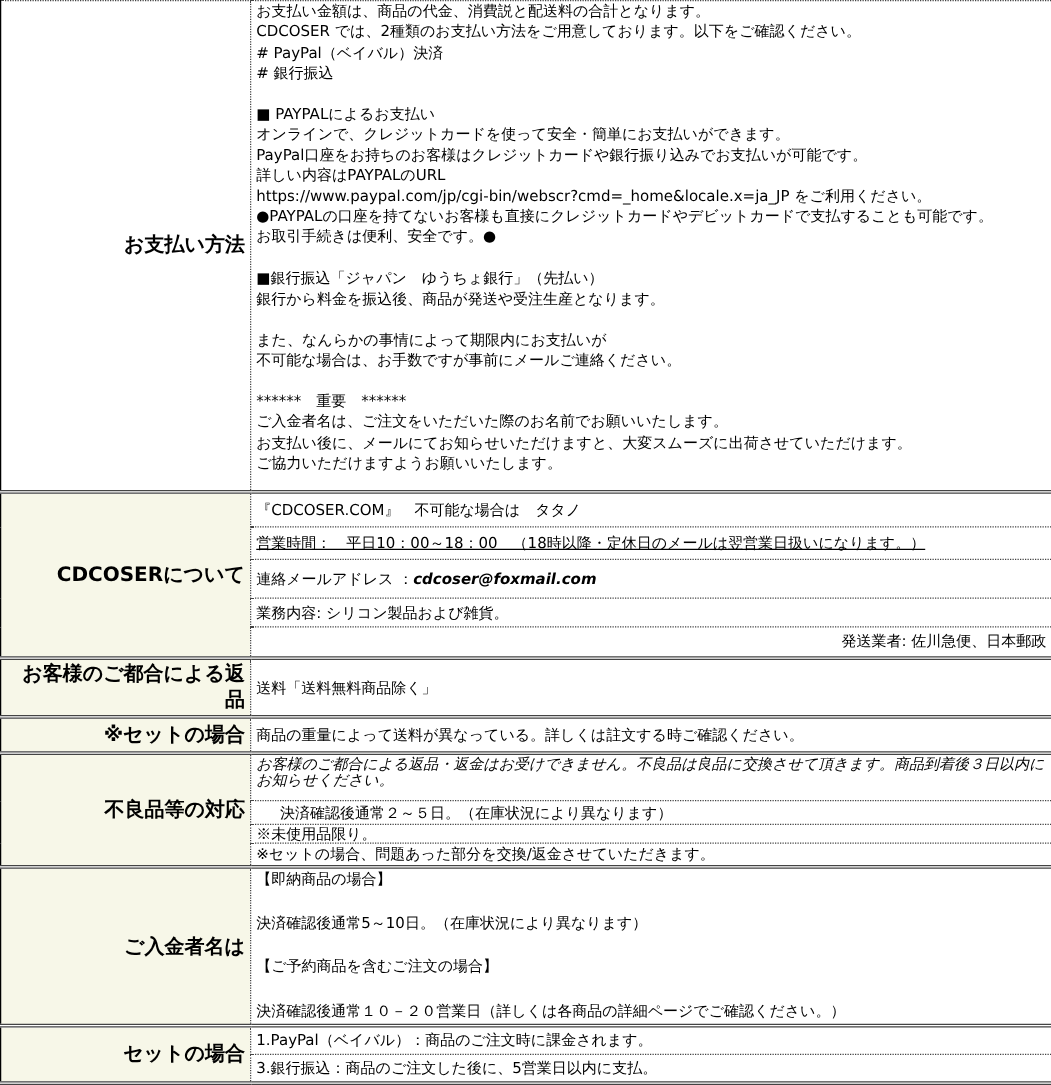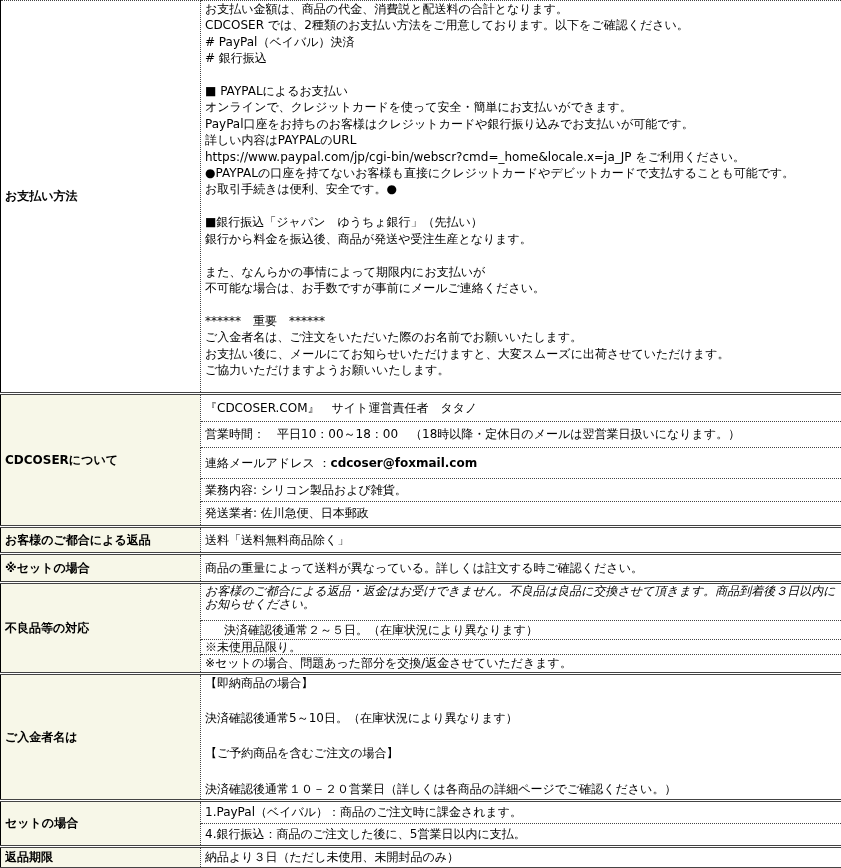--- a/index.html
+++ b/index.html
@@ -29,49 +29,49 @@
   th, td {
     border: 1px dotted #444;
     padding: 1px 4px;
     vertical-align: middle;
     word-break: break-all;
     overflow: hidden;
   }
   th {
     background: #f7f7e8;
     font-weight: bold;
-    font-size: 12px;
-    text-align: left;
+    font-size: 16px;
+    text-align: right;
   }
   th.plain { background: #ffffff; }
   
   .sb { border-bottom: 3px double #444 !important; }
   td.multiline {
     white-space: pre-line;
     vertical-align: top;
     line-height: 16.4px;
     padding-top: 0;
   }
   td.pm-body   { height: 390px; }
   td.delivery  { height: 121px; line-height: 17.6px; }
   tr.r-about-1 td { height: 24px; }
-  tr.r-about-2 td { height: 23px; }
+  tr.r-about-2 td { height: 23px; text-decoration: underline; }
   tr.r-about-3 td { height: 28px; }
   tr.r-about-4 td { height: 20px; }
-  tr.r-about-5 td { height: 21px; }
+  tr.r-about-5 td { height: 21px; text-align: right; }
   tr.r-extra   td { height: 22px; }
   tr.r-ship    td { height: 24px; margin-left: 40px; }
   tr.r-defect-1 td { height: 34px; line-height: 13px; vertical-align: top; font-style: italic; }
   tr.r-defect-2 td { height: 16px; line-height: 14px; padding-left: 23px; }
   tr.r-defect-3 td { height: 12px; line-height: 12px; font-family: Liberation Serif, serif; }
   tr.r-defect-4 td { height: 15px; line-height: 13px; }
   tr.r-pay-1   td { height: 19px; line-height: 15px; }
   tr.r-pay-2   td { height: 19px; line-height: 15px; }
   tr.r-retdl   td { height: 17px; line-height: 15px; }
-  b.email { font-weight: bold; }
+  b.email { font-weight: bold; font-style: italic; }
 </style>
 </head>
 <body>
 
 <div class="page">
   <table class="info-table">
     <colgroup>
         <col class="c-head">
         <col class="c-body">
       </colgroup>
@@ -99,21 +99,21 @@
 不可能な場合は、お手数ですが事前にメールご連絡ください。
 
 ******　重要　******
 ご入金者名は、ご注文をいただいた際のお名前でお願いいたします。
 お支払い後に、メールにてお知らせいただけますと、大変スムーズに出荷させていただけます。
 ご協力いただけますようお願いいたします。</td>
       </tr>
 
       <tr class="r-about-1">
         <th rowspan="5" class="sb">CDCOSERについて</th>
-        <td>『CDCOSER.COM』　サイト運営責任者　タタノ</td>
+        <td>『CDCOSER.COM』　不可能な場合は　タタノ</td>
       </tr>
       <tr class="r-about-2">
         <td>営業時間：　平日10：00～18：00　（18時以降・定休日のメールは翌営業日扱いになります。）</td>
       </tr>
       <tr class="r-about-3">
         <td><span>連絡メールアドレス ：</span><b class="email">cdcoser@foxmail.com</b></td>
       </tr>
       <tr class="r-about-4">
         <td>業務内容: シリコン製品および雑貨。</td>
       </tr>
@@ -154,21 +154,21 @@
 【ご予約商品を含むご注文の場合】
 
 決済確認後通常１０－２０営業日（詳しくは各商品の詳細ページでご確認ください。）</td>
       </tr>
 
       <tr class="r-pay-1">
         <th rowspan="2" class="sb">セットの場合</th>
         <td>1.PayPal（ベイバル）：商品のご注文時に課金されます。</td>
       </tr>
       <tr class="r-pay-2">
-        <td class="sb">4.銀行振込：商品のご注文した後に、5営業日以内に支払。</td>
+        <td class="sb">3.銀行振込：商品のご注文した後に、5営業日以内に支払。</td>
       </tr>
 
       <tr class="r-retdl">
         <th class="sb">返品期限</th>
         <td class="sb">納品より３日（ただし未使用、未開封品のみ）</td>
       </tr>
 
     </tbody>
   </table>
 </div>

